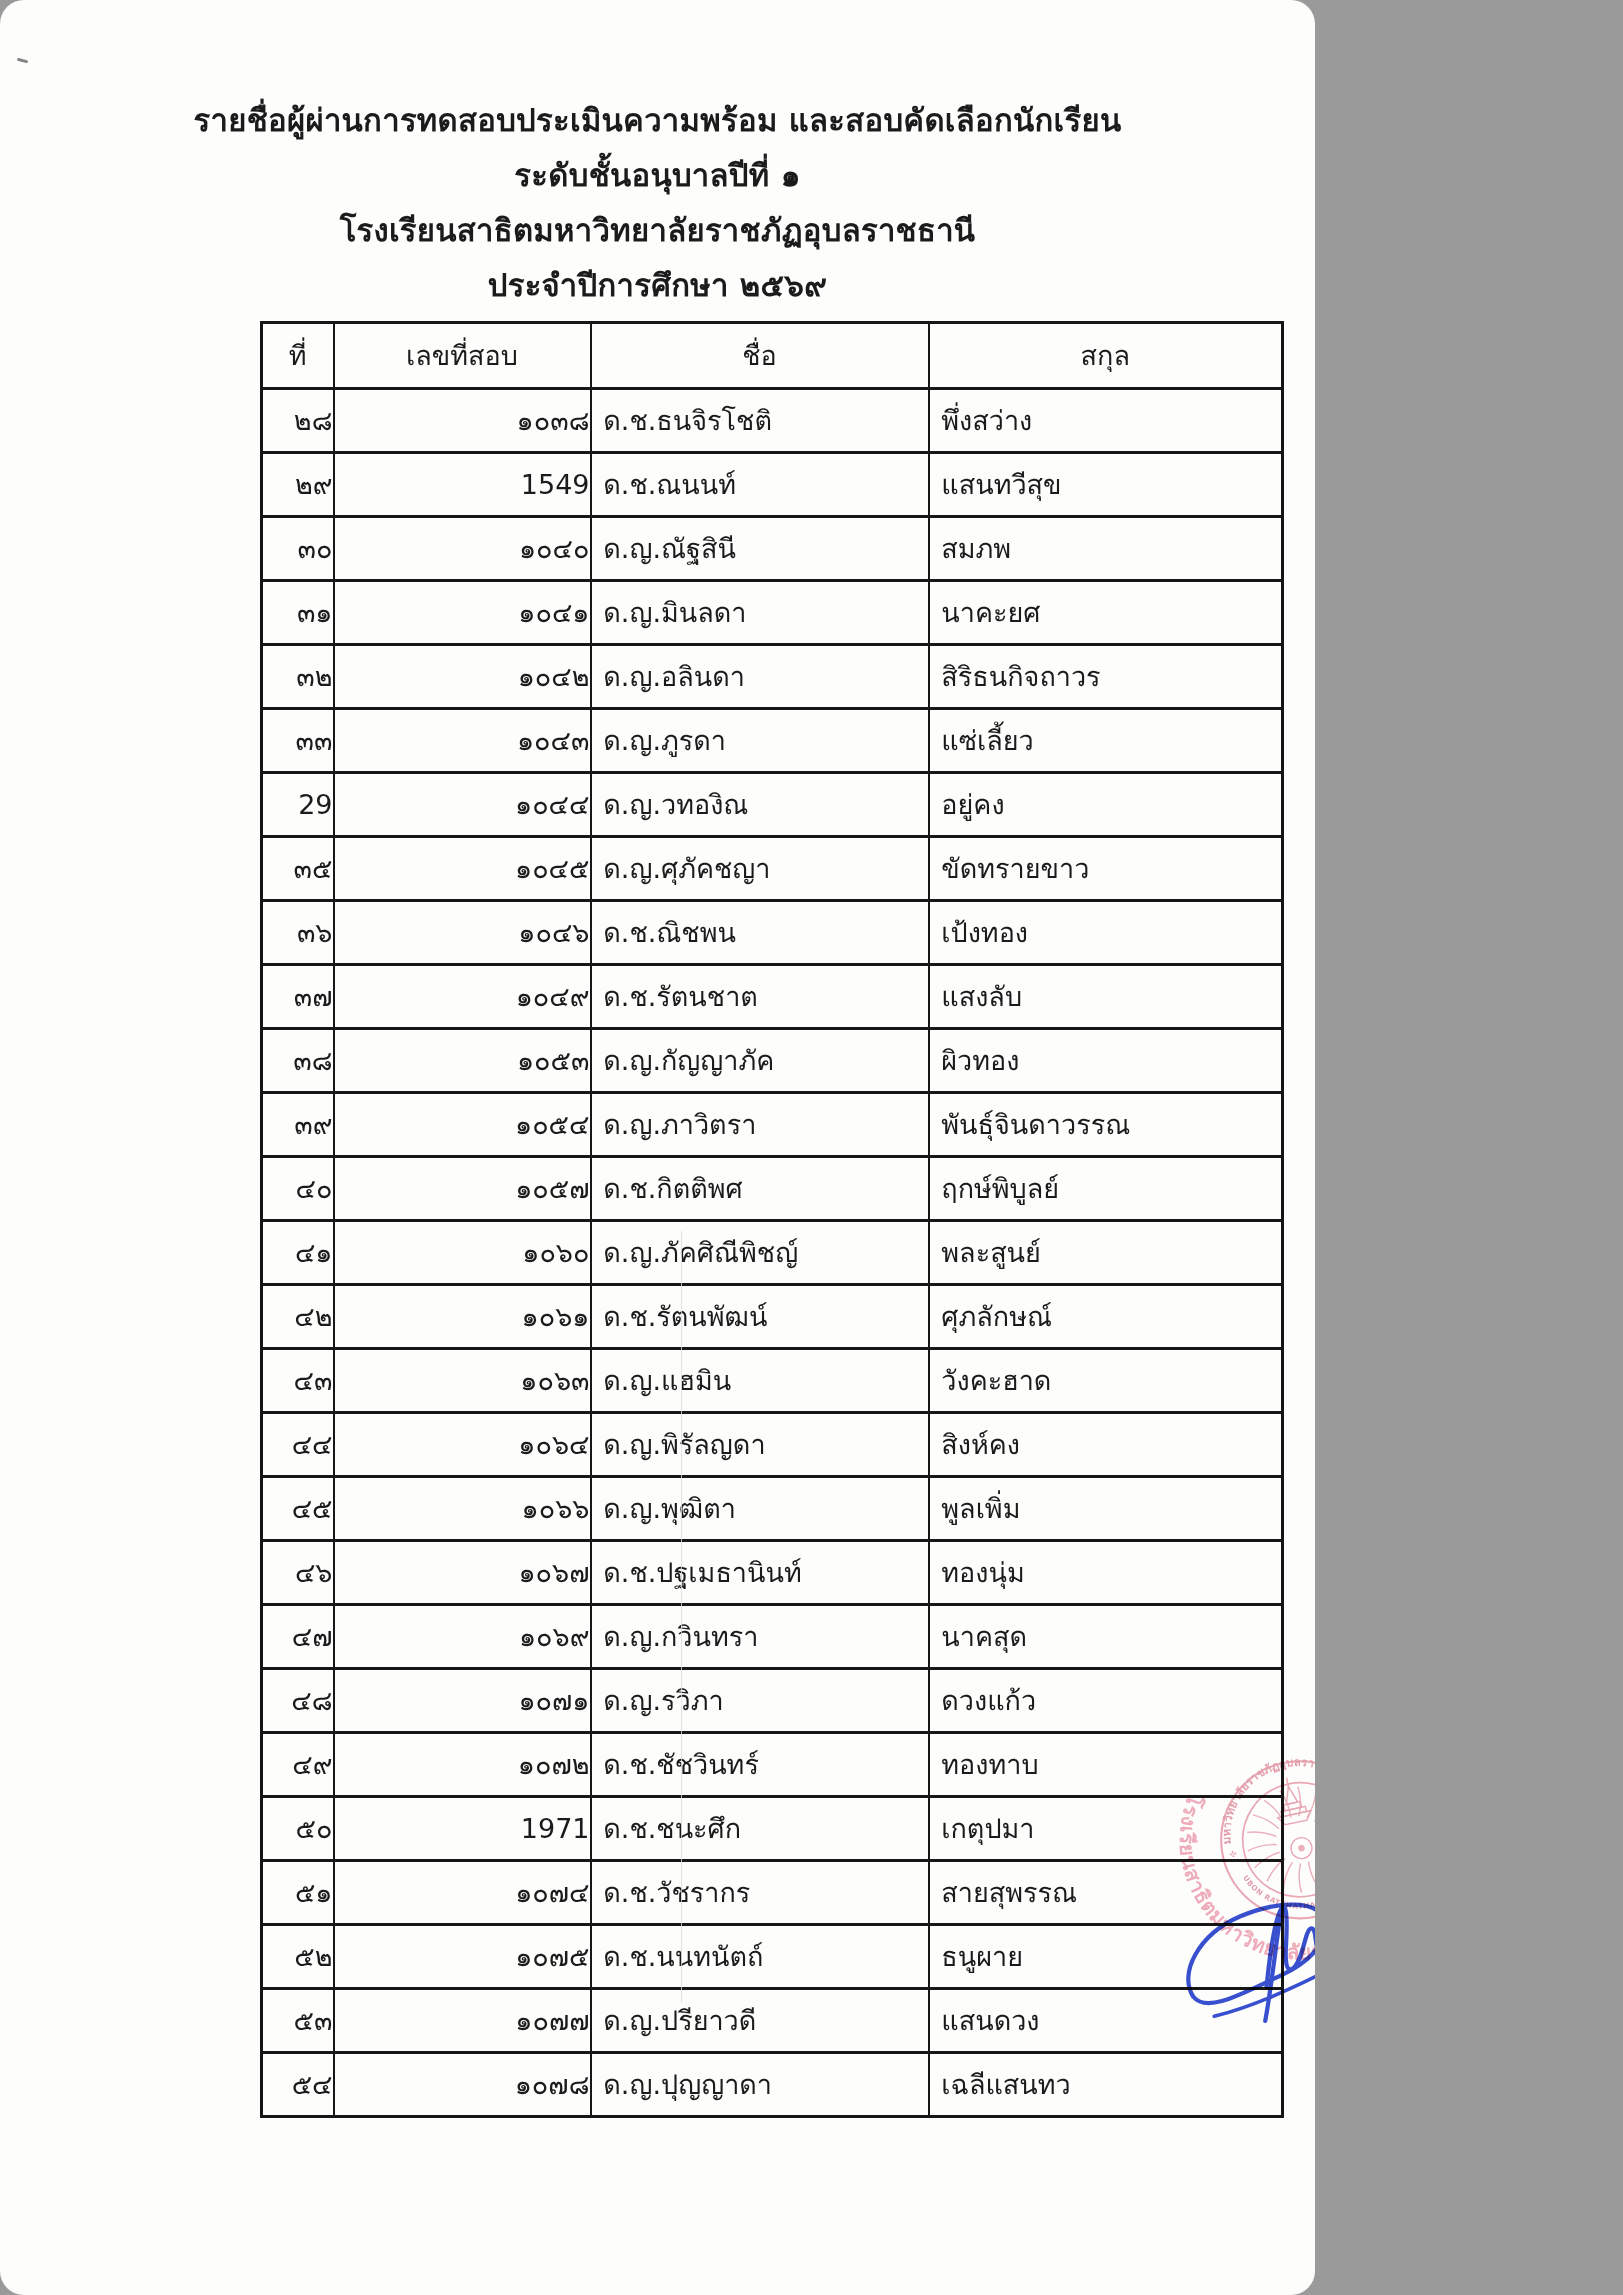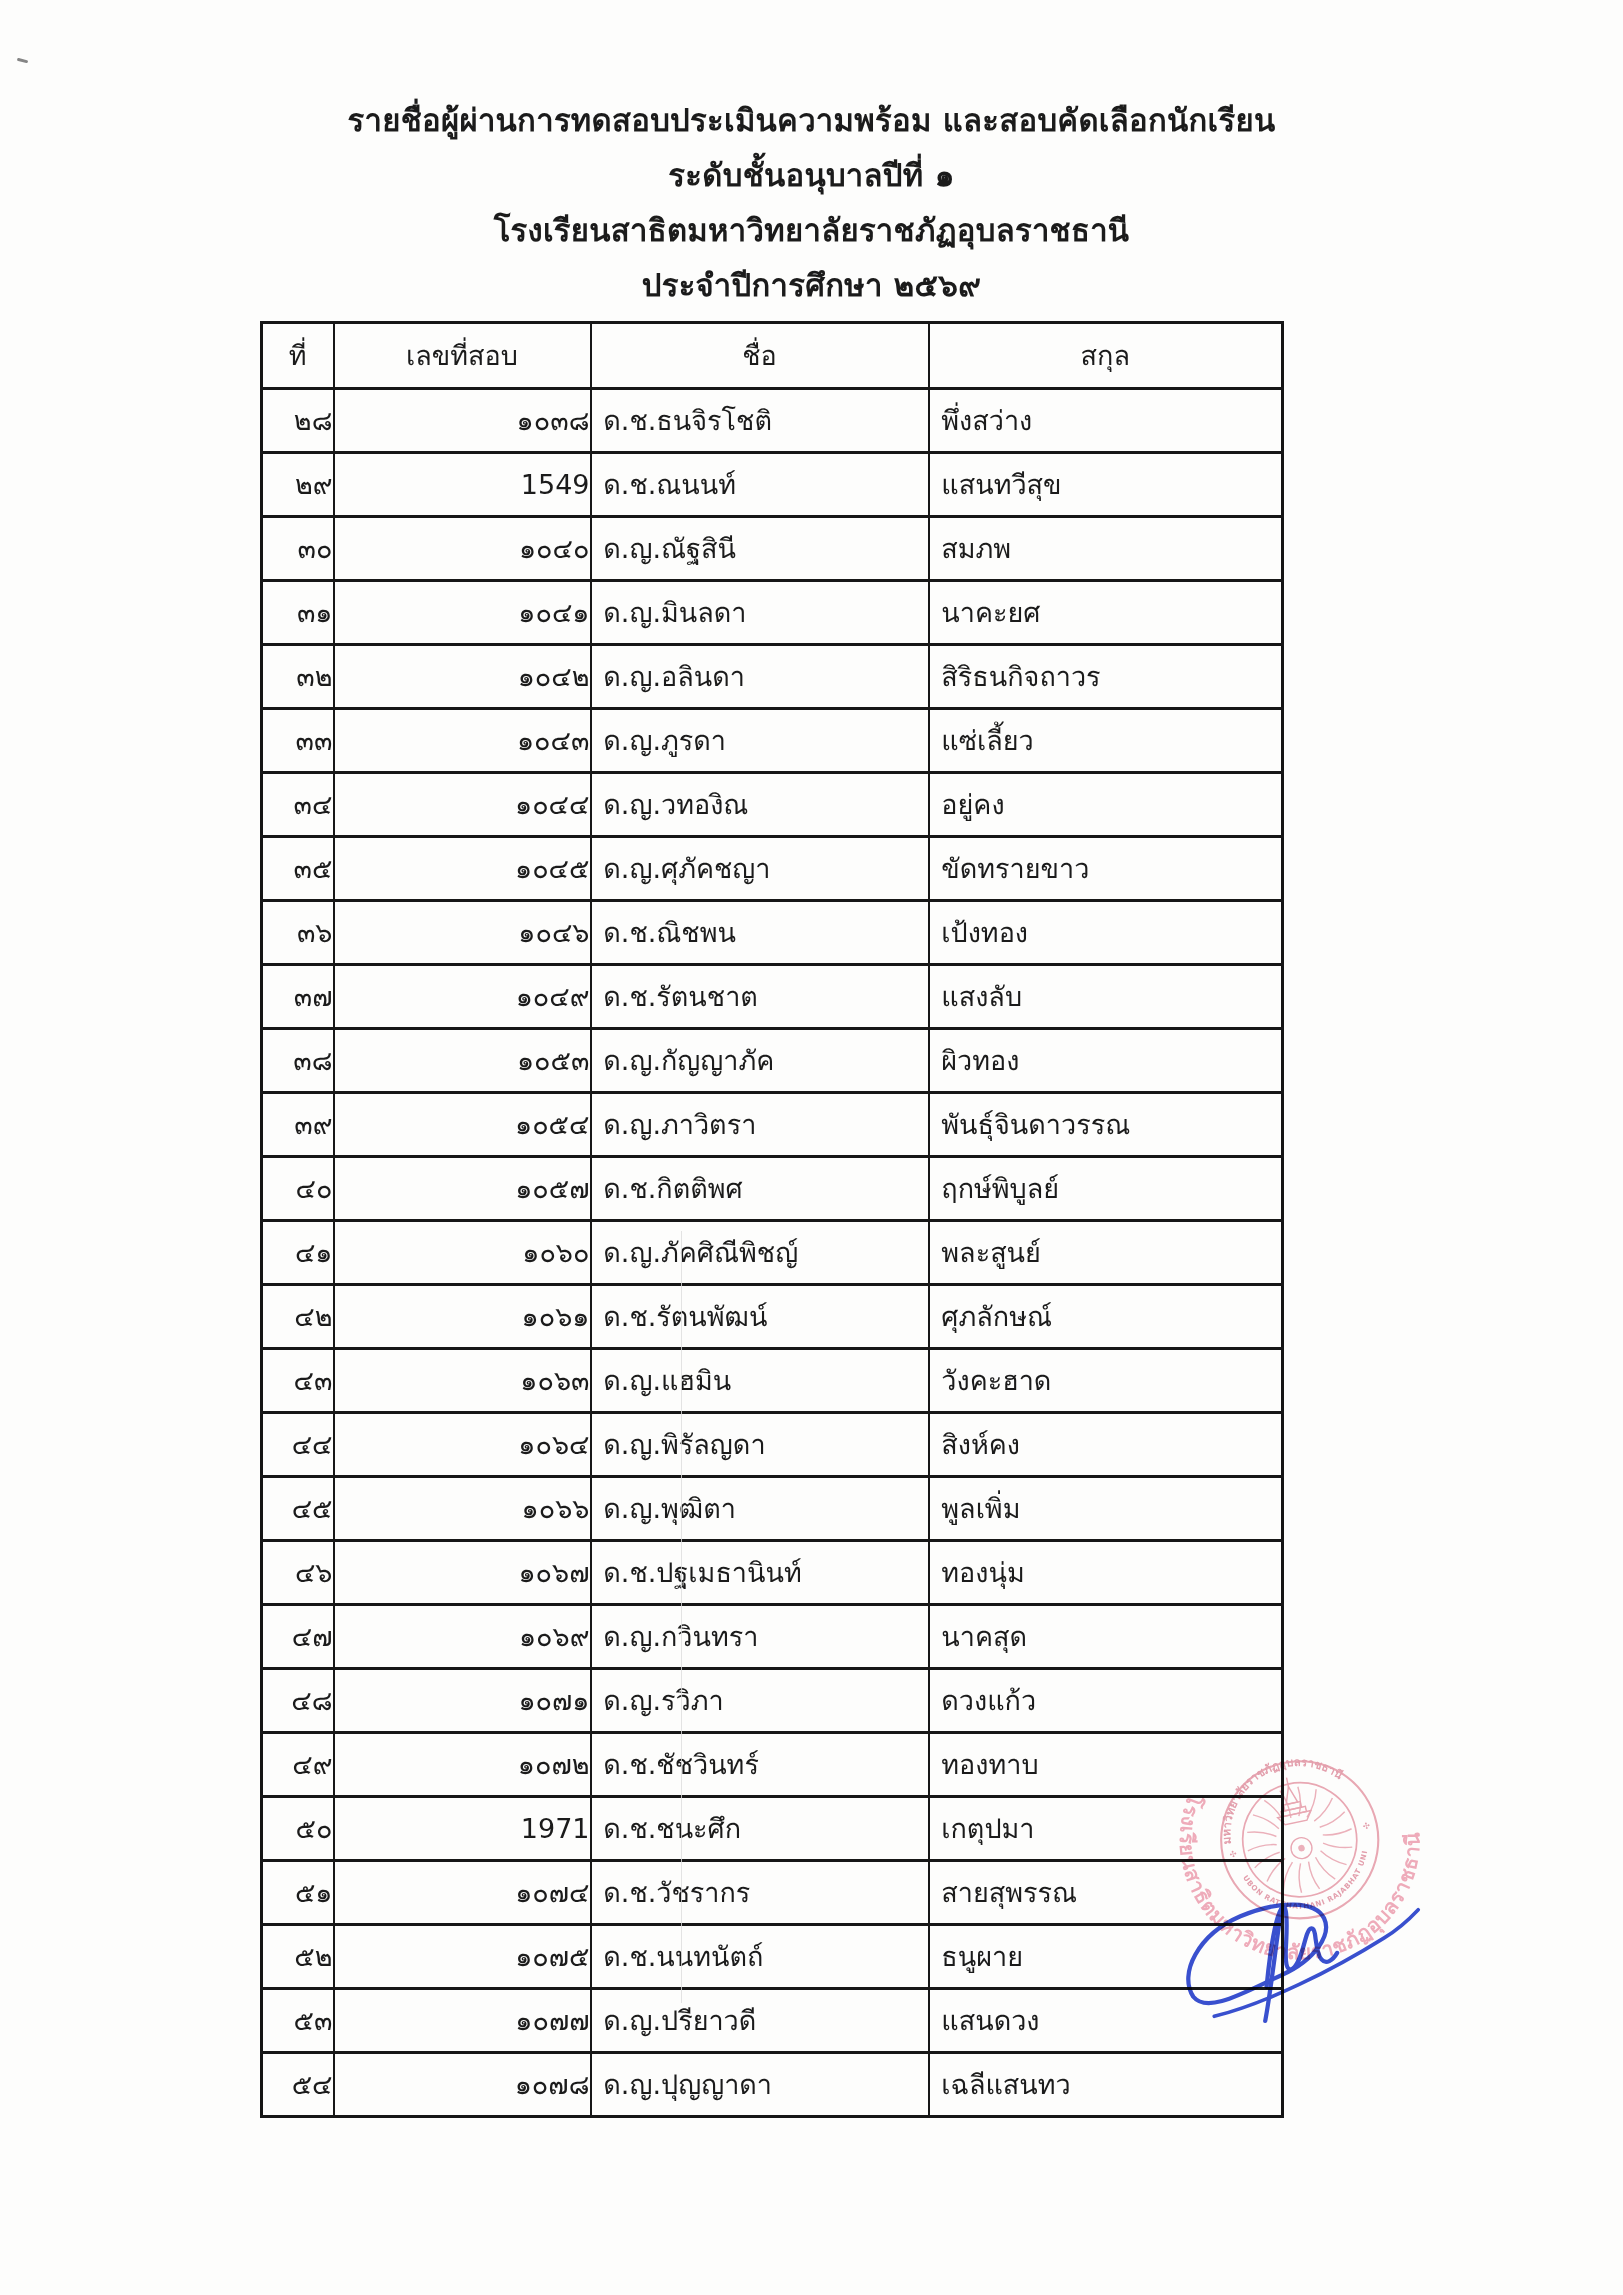--- a/index.html
+++ b/index.html
@@ -1,22 +1,23 @@
 <!DOCTYPE html>
 <html style="font-size:10.5px"><head>
 <meta charset="utf-8">
 <style>
   html,body{margin:0;padding:0;background:#9a9a9a;}
   #page{
     position:relative;
-    width:1623px;height:2295px;
+    width:1315px;height:2295px;
     background:#fdfdfc;
     overflow:hidden;
     font-family:"DejaVu Sans","Liberation Sans",sans-serif;
     color:#1b1b1b;
+    border-radius:24px;
   }
   
   #title{
     position:absolute;left:0;top:93px;width:100%;
     text-align:center;font-weight:bold;
   }
   #title .tl{display:block;font-size:31px;line-height:55px;letter-spacing:0.3px;}
   
   #results{
     position:absolute;left:260px;top:321px;width:1021px;
@@ -120,21 +121,21 @@
           <td class="col2">ด.ญ.อลินดา</td>
           <td class="col3">สิริธนกิจถาวร</td>
         </tr>
         <tr>
           <td class="col0">๓๓</td>
           <td class="col1">๑๐๔๓</td>
           <td class="col2">ด.ญ.ภูรดา</td>
           <td class="col3">แซ่เลี้ยว</td>
         </tr>
         <tr>
-          <td class="col0">๓๔</td>
+          <td class="col0">29</td>
           <td class="col1">๑๐๔๔</td>
           <td class="col2">ด.ญ.วทองิณ</td>
           <td class="col3">อยู่คง</td>
         </tr>
         <tr>
           <td class="col0">๓๕</td>
           <td class="col1">๑๐๔๕</td>
           <td class="col2">ด.ญ.ศุภัคชญา</td>
           <td class="col3">ขัดทรายขาว</td>
         </tr>

